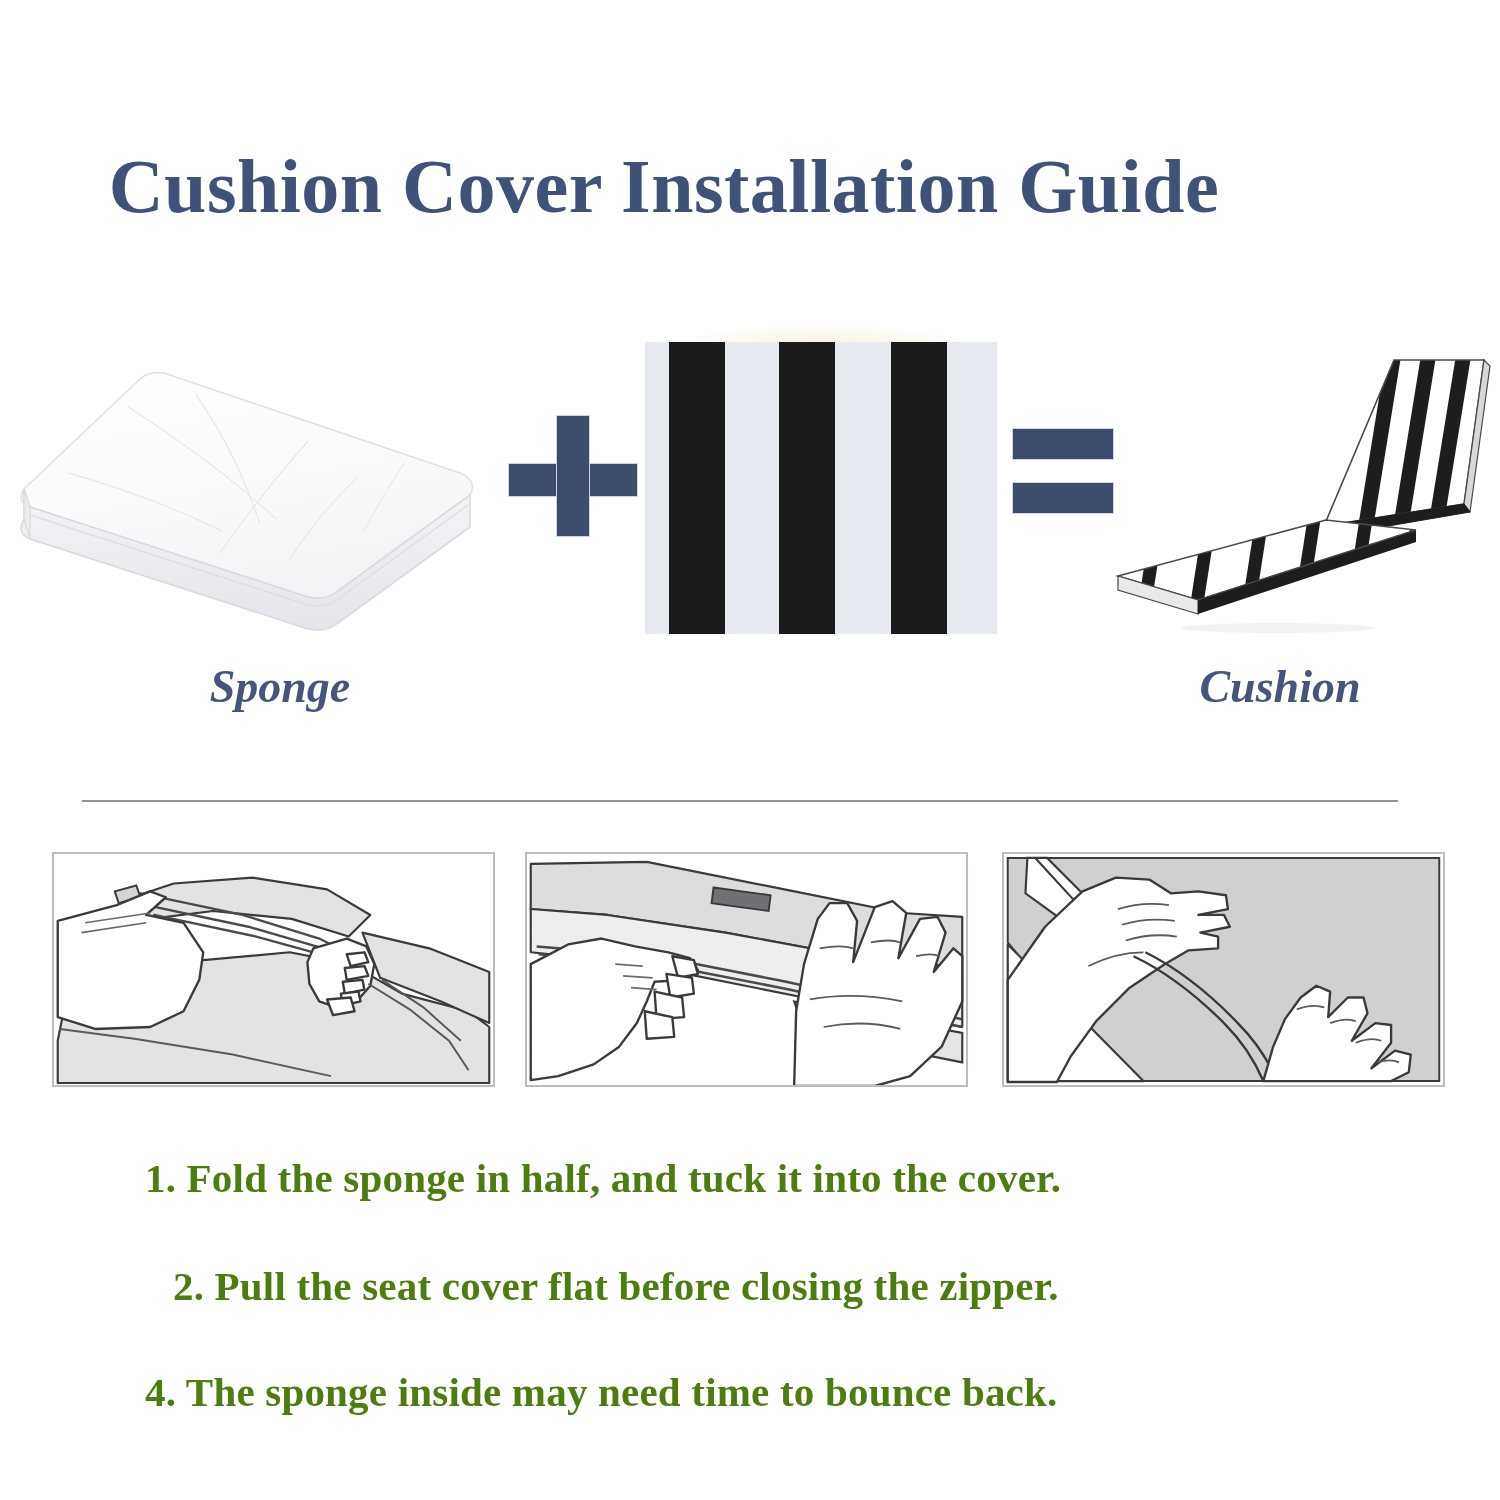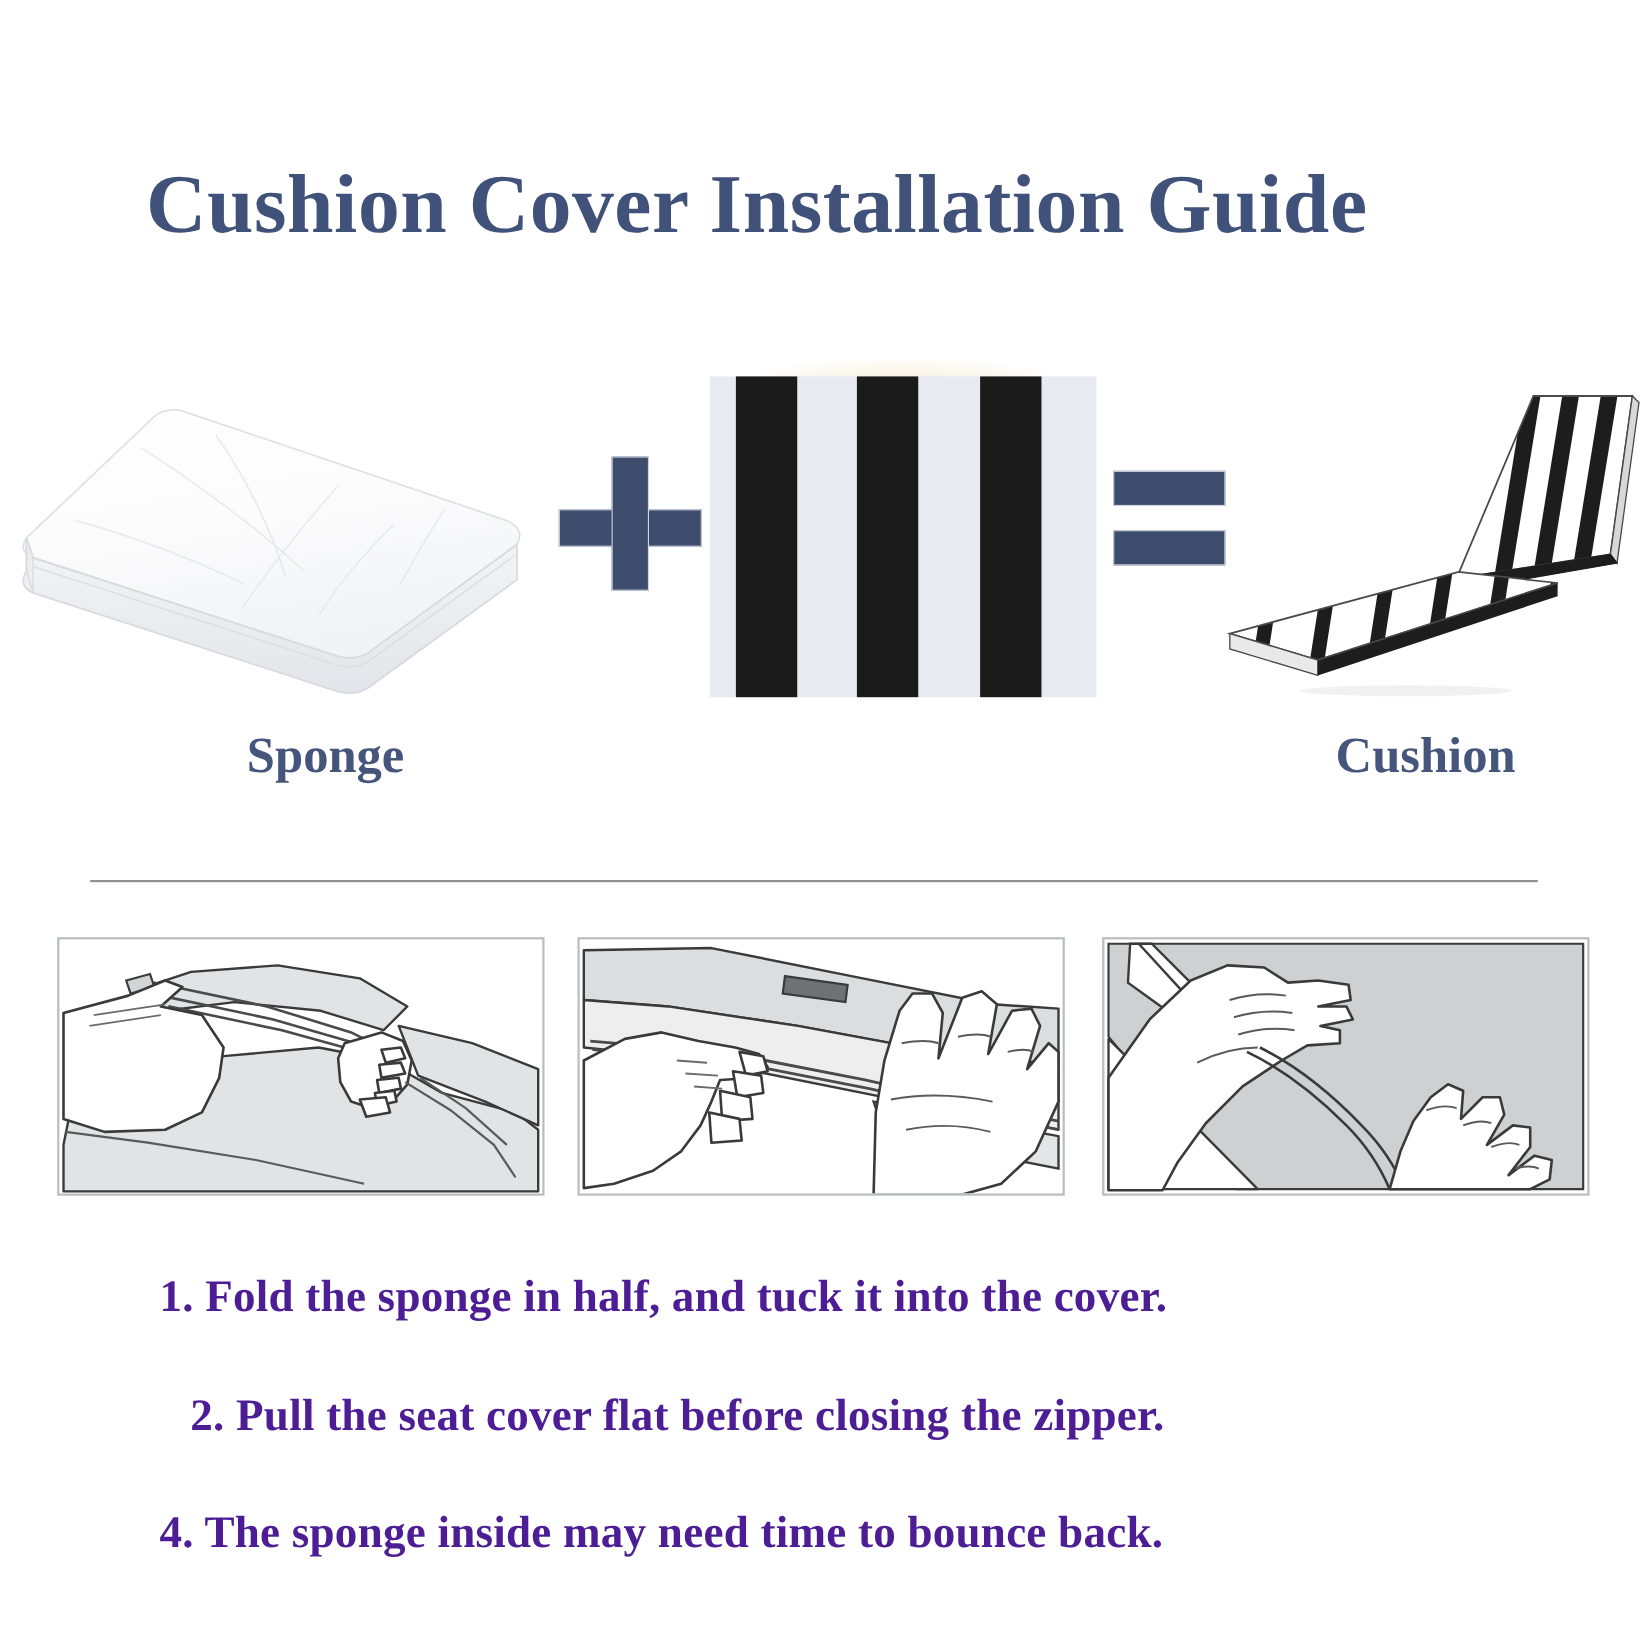--- a/index.html
+++ b/index.html
@@ -15,21 +15,20 @@
   
   .title{
     position:absolute;left:0;top:143px;width:1328px;
     text-align:center;
     font-family:"Liberation Serif", serif;
     font-weight:bold;
     font-size:76px;
     letter-spacing:0.5px;
     color:#41527a;
     white-space:nowrap;
-    padding-left:24px;
   }
 
   
   .hero{position:absolute;left:0;top:300px;width:1500px;height:420px;}
 
   
   .sponge-wrap{position:absolute;left:8px;top:55px;width:490px;height:300px;}
   .sponge-svg{display:block;width:490px;height:300px;}
 
   
@@ -51,21 +50,21 @@
   .equals{position:absolute;left:1012px;top:128px;width:100px;height:92px;}
   .equals .bar{position:absolute;left:0;width:100px;height:30px;background:#3d4c6c;border:1px solid #cfd5e0;}
   .equals .bar.b1{top:0;}
   .equals .bar.b2{top:54px;}
 
   
   .cushion-wrap{position:absolute;left:1098px;top:48px;width:400px;height:300px;}
   .cushion-svg{display:block;width:400px;height:300px;}
 
   
-  .labels{position:absolute;left:16px;top:660px;width:1196px;height:64px;}
+  .labels{position:absolute;left:0;top:660px;width:1196px;height:64px;font-style:italic;}
   .label{
     position:absolute;top:0;
     font-family:"Liberation Serif", serif;
     font-weight:bold;font-size:46px;color:#46557b;
     white-space:nowrap;text-align:center;
   }
   .label.l1{left:110px;width:340px;}
   .label.l2{left:660px;width:320px;}
   .label.l3{left:1110px;width:340px;}
 
@@ -88,21 +87,21 @@
   .panel.p2{left:525px;}
   .panel.p3{left:1002px;}
   .panel svg{display:block;width:100%;height:100%;}
 
   
   .steps{position:absolute;left:0;top:1140px;width:1500px;}
   .step{
     position:absolute;left:145px;
     font-family:"Liberation Serif", serif;
     font-weight:bold;font-size:41px;
-    color:#4c1d95;
+    color:#4d7c0f;
     white-space:nowrap;
     letter-spacing:0.2px;
   }
   .step.s1{top:14px;}
   .step.s2{top:122px;margin-left:28px;}
   .step.s3{top:228px;}
 </style>
 </head>
 <body>
 

